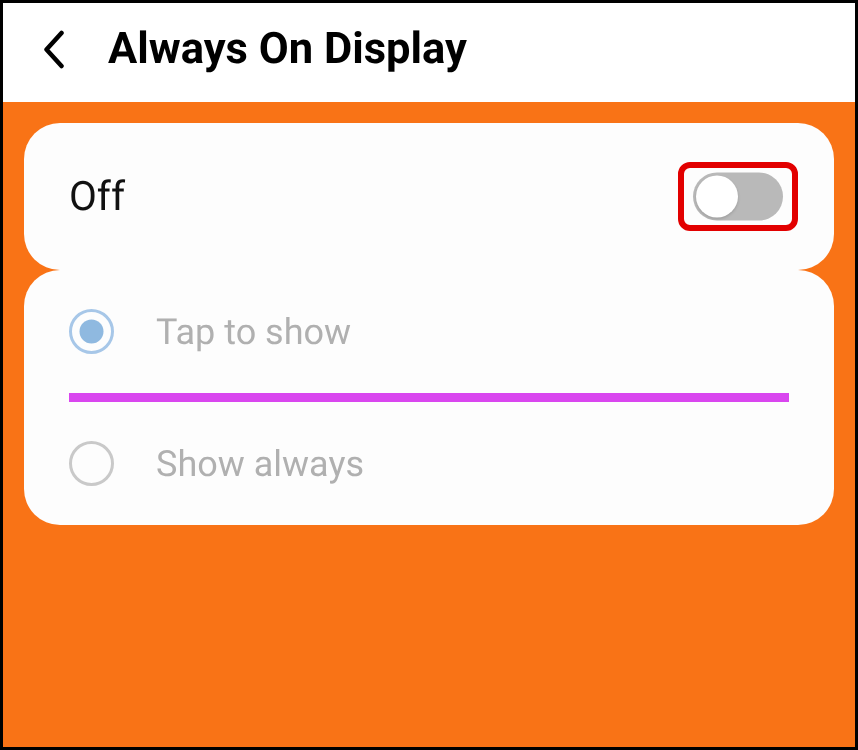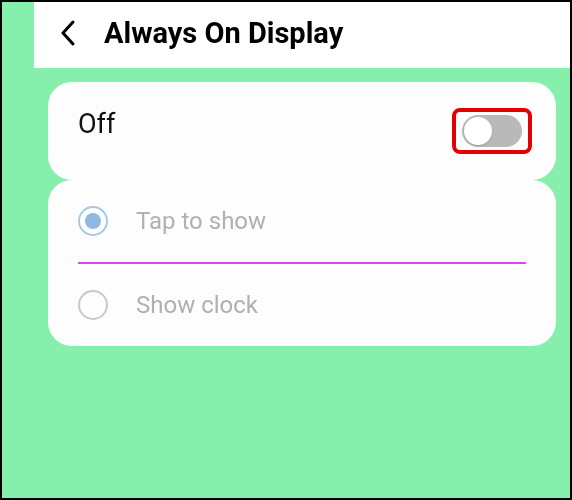--- a/index.html
+++ b/index.html
@@ -5,23 +5,22 @@
     * { box-sizing: border-box; margin: 0; padding: 0; }
     body {
       width: 572px;
       height: 500px;
       font-family: -apple-system, BlinkMacSystemFont, "Segoe UI", Roboto, sans-serif;
       background: #fff;
       overflow: hidden;
       border: 2px solid #000;
     }
     .container {
-      background: #86efac;
+      background: #f97316;
       height: 100%;
-      padding-left: 32px;
     }
     .header {
       display: flex;
       align-items: center;
       padding: 14px 20px 18px 20px;
       background: #fff;
     }
     .back-icon {
       width: 28px;
       height: 28px;
@@ -35,20 +34,21 @@
       font-size: 29px;
       font-weight: 700;
       color: #000;
     }
     .toggle-card {
       margin: 14px 14px 0 14px;
       background: #fdfdfd;
       border-radius: 24px;
       padding: 26px 24px 26px 30px;
       display: flex;
+      align-items: center;
       justify-content: space-between;
     }
     .toggle-label {
       font-size: 27px;
       font-weight: 400;
       color: #111;
     }
     .highlight-box {
       border: 4px solid #e20000;
       border-radius: 8px;
@@ -86,21 +86,21 @@
       padding: 0 30px;
       overflow: hidden;
     }
     .option-row {
       display: flex;
       align-items: center;
       padding: 26px 0;
       cursor: pointer;
     }
     .option-row:not(:last-child) {
-      border-bottom: 2px solid #d946ef;
+      border-bottom: 6px solid #d946ef;
     }
     .radio {
       width: 30px;
       height: 30px;
       border: 2px solid #c9c9c9;
       border-radius: 50%;
       margin-right: 28px;
       display: flex;
       align-items: center;
       justify-content: center;
@@ -145,16 +145,16 @@
 
   <div class="options-card">
     <div class="option-row">
       <div class="radio selected">
         <div class="radio-dot"></div>
       </div>
       <div class="option-label">Tap to show</div>
     </div>
     <div class="option-row">
       <div class="radio"></div>
-      <div class="option-label">Show clock</div>
+      <div class="option-label">Show always</div>
     </div>
   </div>
 </div>
 
 </body></html>

